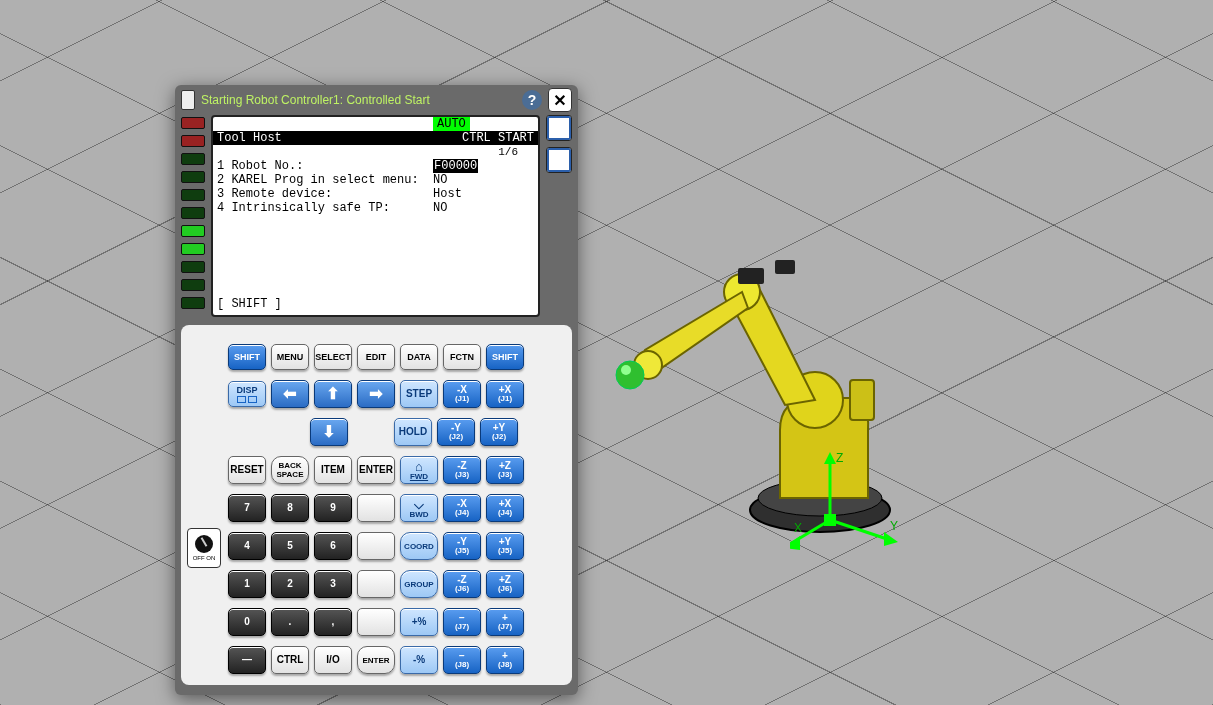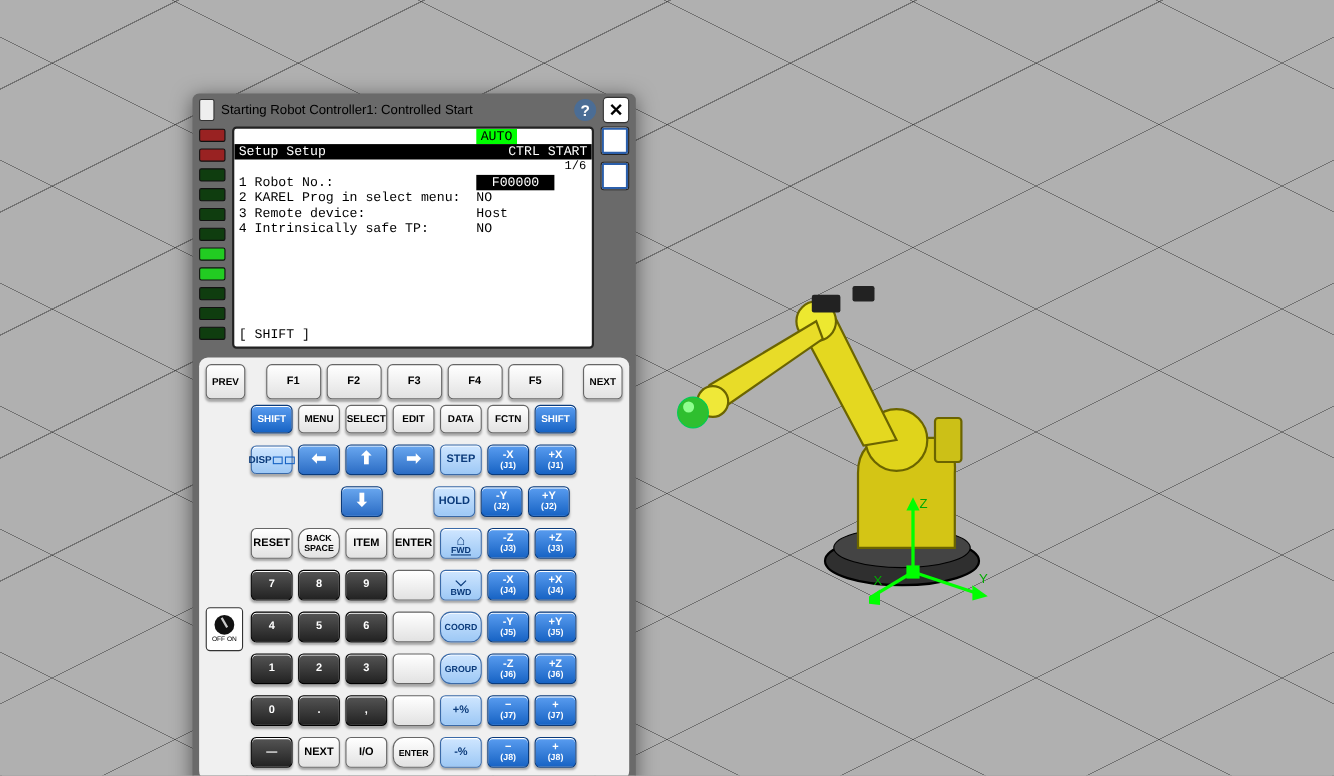--- a/index.html
+++ b/index.html
@@ -48,21 +48,21 @@
   gap: 6px;
 }
 .titlebar .tp-icon {
   width: 12px;
   height: 18px;
   background: #eee;
   border: 1px solid #333;
   border-radius: 2px;
 }
 .titlebar .title {
-  color: #000000;
+  color: #bef264;
   font-size: 12px;
   flex: 1;
 }
 .titlebar .help-btn, .titlebar .close-btn {
   width: 22px;
   height: 22px;
   background: #fff;
   border: 1px solid #333;
   border-radius: 4px;
   display: flex;
@@ -122,30 +122,30 @@
   left: 0; right:0;
   background: #000;
   color: #fff;
   font-size: 12px;
   padding: 0 4px;
   display: flex;
   justify-content: space-between;
 }
 .screen .page {
   position: absolute;
-  top: 28px; right: 5px;
+  top: 28px; right: 20px;
   font-size: 11px;
 }
 .screen .body-lines {
   position: absolute;
   top: 42px;
   left: 4px;
   white-space: pre;
 }
-.screen .sel { background: #000; color: #fff; padding: 0 14px; }
+.screen .sel { background: #000; color: #fff; padding: 0 1px; }
 .screen .footer {
   position: absolute;
   bottom: 4px; left: 4px;
 }
 .side-icons {
   width: 26px;
   display: flex;
   flex-direction: column;
   gap: 6px;
 }
@@ -194,22 +194,22 @@
 .spacer { flex: 1; }
 .offon {
   width: 32px; height: 38px;
   background:#fff; border:1px solid #333; border-radius:4px;
   display:flex; flex-direction:column; align-items:center; justify-content:center;
   font-size: 6px; gap:2px;
 }
 .offon .knob { width:18px; height:18px; background:#111; border-radius:50%; position:relative;}
 .offon .knob::after { content:""; position:absolute; left:8px; top:2px; width:2px; height:10px; background:#ccc; transform:rotate(-30deg);}
 .keypad-main { display:flex; gap:5px; }
-.kcol { display:flex; flex-direction:column; gap:5px; }
-.disp-btn { gap:1px; }
+.kcol { display:flex; flex-direction:column; gap:5px;margin-top:13px; }
+.disp-btn { flex-direction:column; gap:1px; }
 .disp-btn .rects { display:flex; gap:2px; }
 .disp-btn .rects span { width:7px; height:5px; border:1px solid #1763c4; }
 
 .robot {
   position: absolute;
   left: 610px;
   top: 220px;
   width: 330px;
   height: 320px;
 }
@@ -289,51 +289,40 @@
       <div class="led green"></div>
       <div class="led dim"></div>
       <div class="led dim"></div>
       <div class="led dim"></div>
     </div>
 
     <div class="screen-wrap">
       <div class="screen">
         <span class="auto">AUTO</span>
         <div class="hdr">
-          <span>Setup Setup</span>
+          <span>Tool Host</span>
           <span>CTRL START</span>
         </div>
         <div class="page">1/6</div>
         <div class="body-lines" id="screen-lines">1 Robot No.:                  <span class="sel">F00000</span>
 2 KAREL Prog in select menu:  NO
 3 Remote device:              Host
 4 Intrinsically safe TP:      NO
 </div>
         <div class="footer">[ SHIFT ]</div>
       </div>
       <div class="side-icons">
         <div class="sbtn"></div>
         <div class="sbtn"></div>
       </div>
     </div>
   </div>
 
   <div class="keypad">
 
-    <div class="row">
-      <div class="key prev">PREV</div>
-      <div class="spacer"></div>
-      <div class="key f">F1</div>
-      <div class="key f">F2</div>
-      <div class="key f">F3</div>
-      <div class="key f">F4</div>
-      <div class="key f">F5</div>
-      <div class="spacer"></div>
-      <div class="key next">NEXT</div>
-    </div>
 
     <div class="keypad-main">
 
       <div class="kcol" style="justify-content:center; width:36px; gap:12px;">
         <div style="height:60px;"></div>
         <div class="offon">
           <div class="knob"></div>
           <span>OFF  ON</span>
         </div>
       </div>
@@ -469,21 +458,21 @@
               <span class="j2">(J7)</span>
             </div>
           <div class="key jog blue">
               <span class="j1">+</span>
               <span class="j2">(J7)</span>
             </div>
         </div>
 
         <div class="row">
           <div class="key cube dark">—</div>
-          <div class="key cube">NEXT</div>
+          <div class="key cube">CTRL</div>
           <div class="key cube">I/O</div>
           <div class="key cube small-txt">ENTER</div>
           <div class="key cube lightblue">-%</div>
           <div class="key jog blue">
               <span class="j1">−</span>
               <span class="j2">(J8)</span>
             </div>
           <div class="key jog blue">
               <span class="j1">+</span>
               <span class="j2">(J8)</span>

